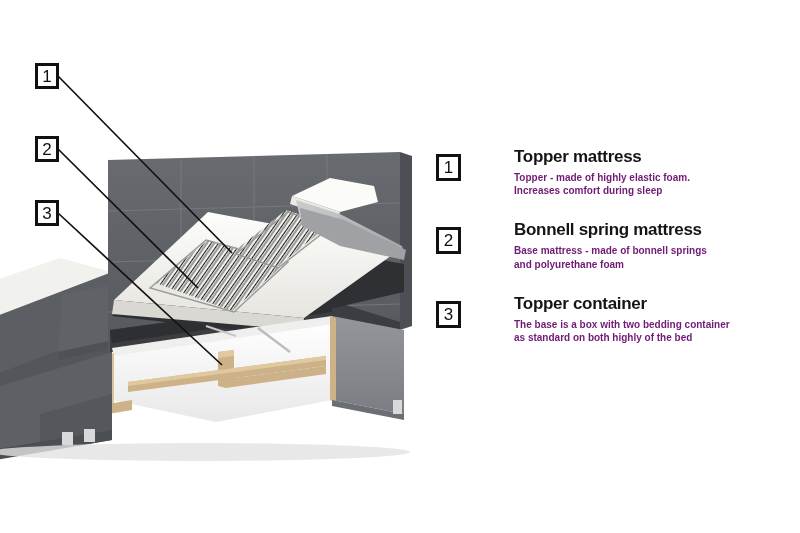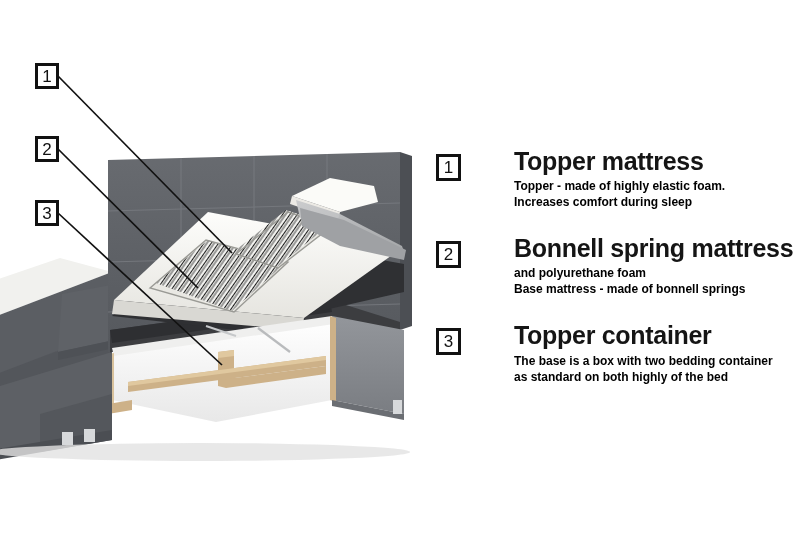--- a/index.html
+++ b/index.html
@@ -65,31 +65,31 @@
     justify-content: center;
     font-size: 17px;
     color: #111111;
     line-height: 1;
     margin-top: 6px;
   }
   .legend-text {
     margin-left: 53px;
   }
   .legend-title {
-    font-size: 25px;
+    font-size: 17px;
     font-weight: bold;
     color: #151515;
     letter-spacing: -0.3px;
     line-height: 1.05;
     white-space: nowrap;
   }
   .legend-desc {
-    font-size: 12px;
+    font-size: 10px;
     font-weight: bold;
-    color: #000000;
+    color: #701a75;
     line-height: 1.33;
     margin-top: 5px;
   }
   .legend-desc div { white-space: nowrap; }
 
   
   #product {
     position: absolute;
     left: 0;
     top: 0;
@@ -280,22 +280,22 @@
       </div>
     </div>
 
     <div class="legend-row">
       <div class="legend-num">
         <span>2</span>
       </div>
       <div class="legend-text">
         <div class="legend-title">Bonnell spring mattress</div>
         <div class="legend-desc">
+          <div>Base mattress - made of bonnell springs</div>
           <div>and polyurethane foam</div>
-          <div>Base mattress - made of bonnell springs</div>
         </div>
       </div>
     </div>
 
     <div class="legend-row">
       <div class="legend-num">
         <span>3</span>
       </div>
       <div class="legend-text">
         <div class="legend-title">Topper container</div>

